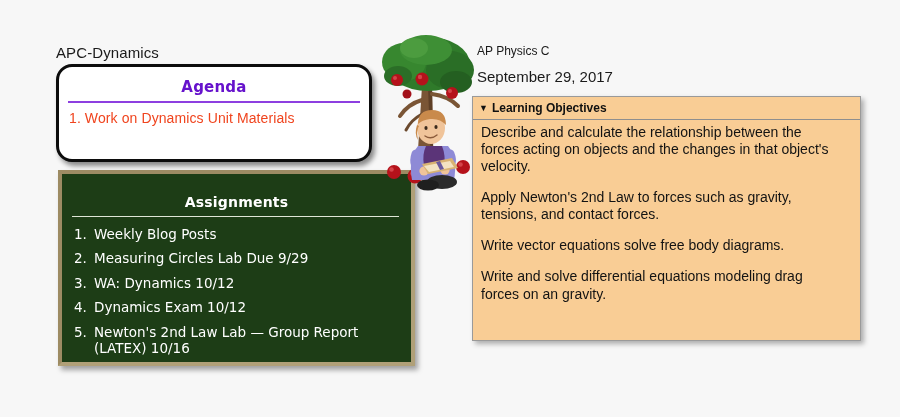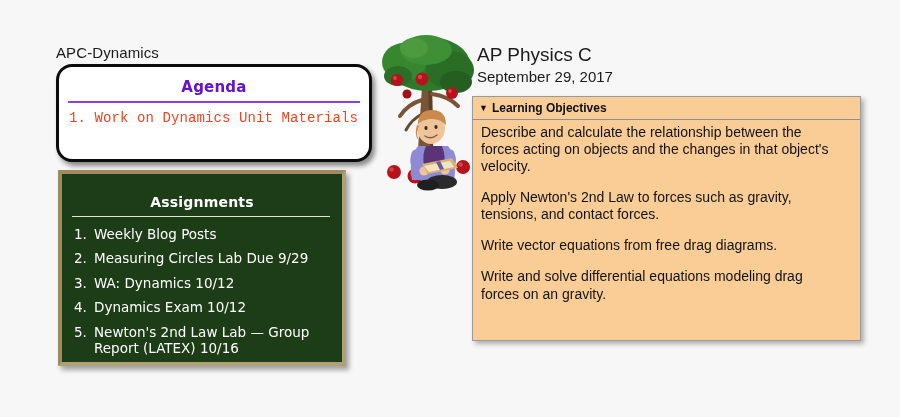--- a/index.html
+++ b/index.html
@@ -56,30 +56,30 @@
   }
   #agenda-rule {
     height: 2px;
     background: #8d3fe0;
     margin: 5px 9px 0 9px;
   }
   #agenda-list {
     margin: 7px 0 0 10px;
     font-size: 14px;
     color: #f0441e;
-    font-family: Liberation Mono, monospace;
+    font-family: Liberation Sans, sans-serif;
     letter-spacing: .1px;
   }
 
   
   #assignments-board {
     position: absolute;
     left: 58px;
     top: 170px;
-    width: 288px;
+    width: 357px;
     height: 196px;
     background: #1d3d16;
     border: 4px solid #9d8b63;
     border-right-color: #b0a078;
     border-bottom-color: #b0a078;
     box-sizing: border-box;
     box-shadow: 3px 4px 5px rgba(0,0,0,.35);
   }
   #assignments-heading {
     text-align: center;
@@ -123,21 +123,21 @@
     top: 30px;
     width: 104px;
     height: 172px;
   }
 
   
   #class-name {
     position: absolute;
     left: 477px;
     top: 44px;
-    font-size: 19px;
+    font-size: 12px;
     color: #1a1a1a;
     white-space: nowrap;
   }
   #class-date {
     position: absolute;
     left: 477px;
     top: 68px;
     font-size: 15px;
     color: #1a1a1a;
     white-space: nowrap;
@@ -286,18 +286,18 @@
   <div id="class-date">September 29, 2017</div>
 
   <div id="objectives-panel">
     <div id="objectives-header">
       <span id="disclosure-triangle">▼</span>
       <span id="objectives-title">Learning Objectives</span>
     </div>
     <div id="objectives-body">
       <p>Describe and calculate the relationship between the forces acting on objects and the changes in that object's velocity.</p>
       <p>Apply Newton's 2nd Law to forces such as gravity, tensions, and contact forces.</p>
-      <p>Write vector equations from free drag diagrams.</p>
+      <p>Write vector equations solve free body diagrams.</p>
       <p>Write and solve differential equations modeling drag forces on an gravity.</p>
     </div>
   </div>
 
 </div>
 
 </body></html>

